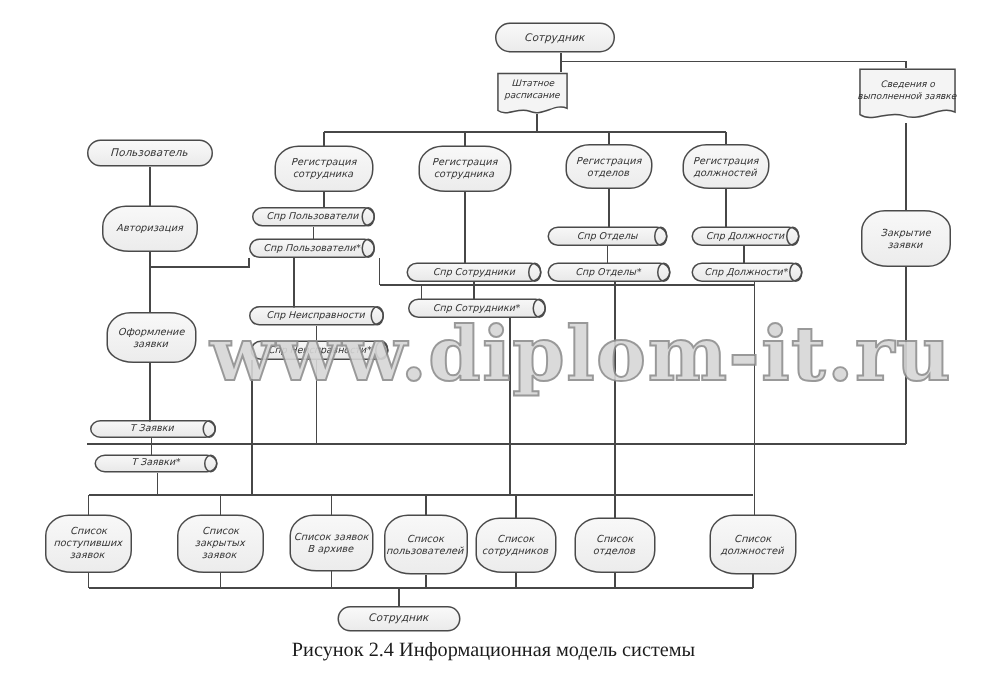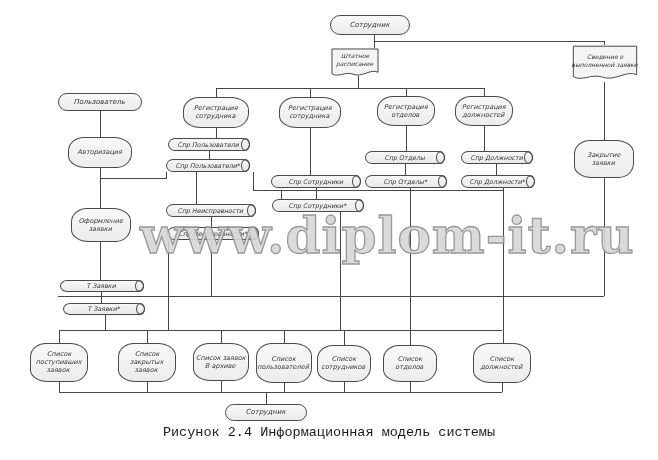--- a/index.html
+++ b/index.html
@@ -19,21 +19,21 @@
   .cyl::after{content:"";position:absolute;top:-1px;right:-1px;bottom:-1px;width:9px;
        border:1px solid #4a4a4a;border-radius:50%;box-sizing:border-box;}
   .cyl span{font-size:6.3px;white-space:nowrap;}
   .doc{z-index:2;}
   .doc svg{position:absolute;left:0;top:0;width:100%;height:100%;}
   .doc span{position:relative;z-index:1;font-size:6px;padding-bottom:8px;}
   .watermark{position:absolute;left:140px;top:192px;z-index:5;
      font-family:"DejaVu Serif",serif;font-weight:bold;font-size:50px;letter-spacing:1px;
      color:#d6d6d6;-webkit-text-stroke:1.3px #8f8f8f;opacity:.9;white-space:nowrap;margin-top:14px;}
   .caption{position:absolute;left:0;top:425px;width:100%;text-align:center;z-index:3;
-     font-family:Liberation Mono, monospace;font-size:13.5px;color:#1b1b1b;}
+     font-family:Liberation Serif, serif;font-size:13.5px;color:#1b1b1b;}
 </style>
 </head>
 <body>
 
 <div id="page">
 
   <svg class="wires" width="658" height="460">
     <g fill="none" stroke="#474747" stroke-width="1" shape-rendering="crispEdges">
       <polyline points="374,35 374,48"></polyline>
       <polyline points="374,41 604,41 604,45"></polyline>

